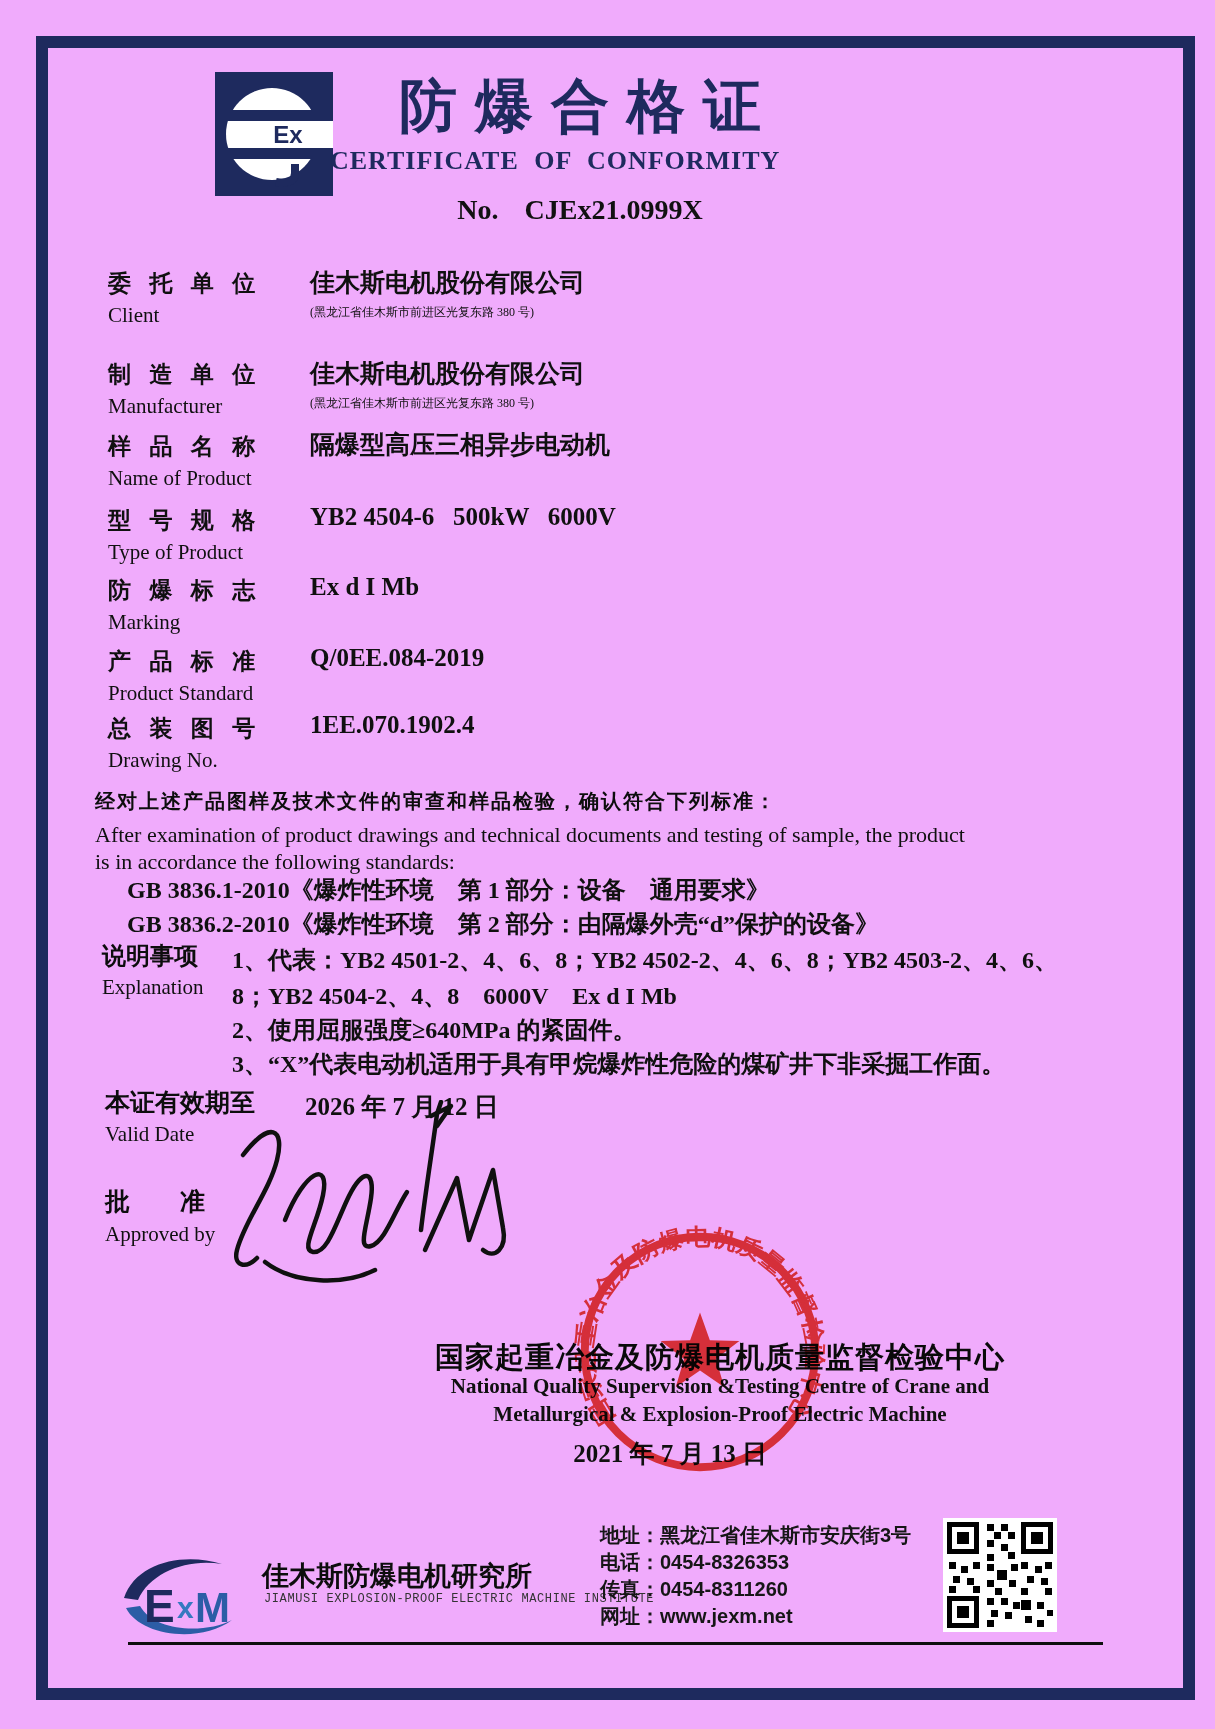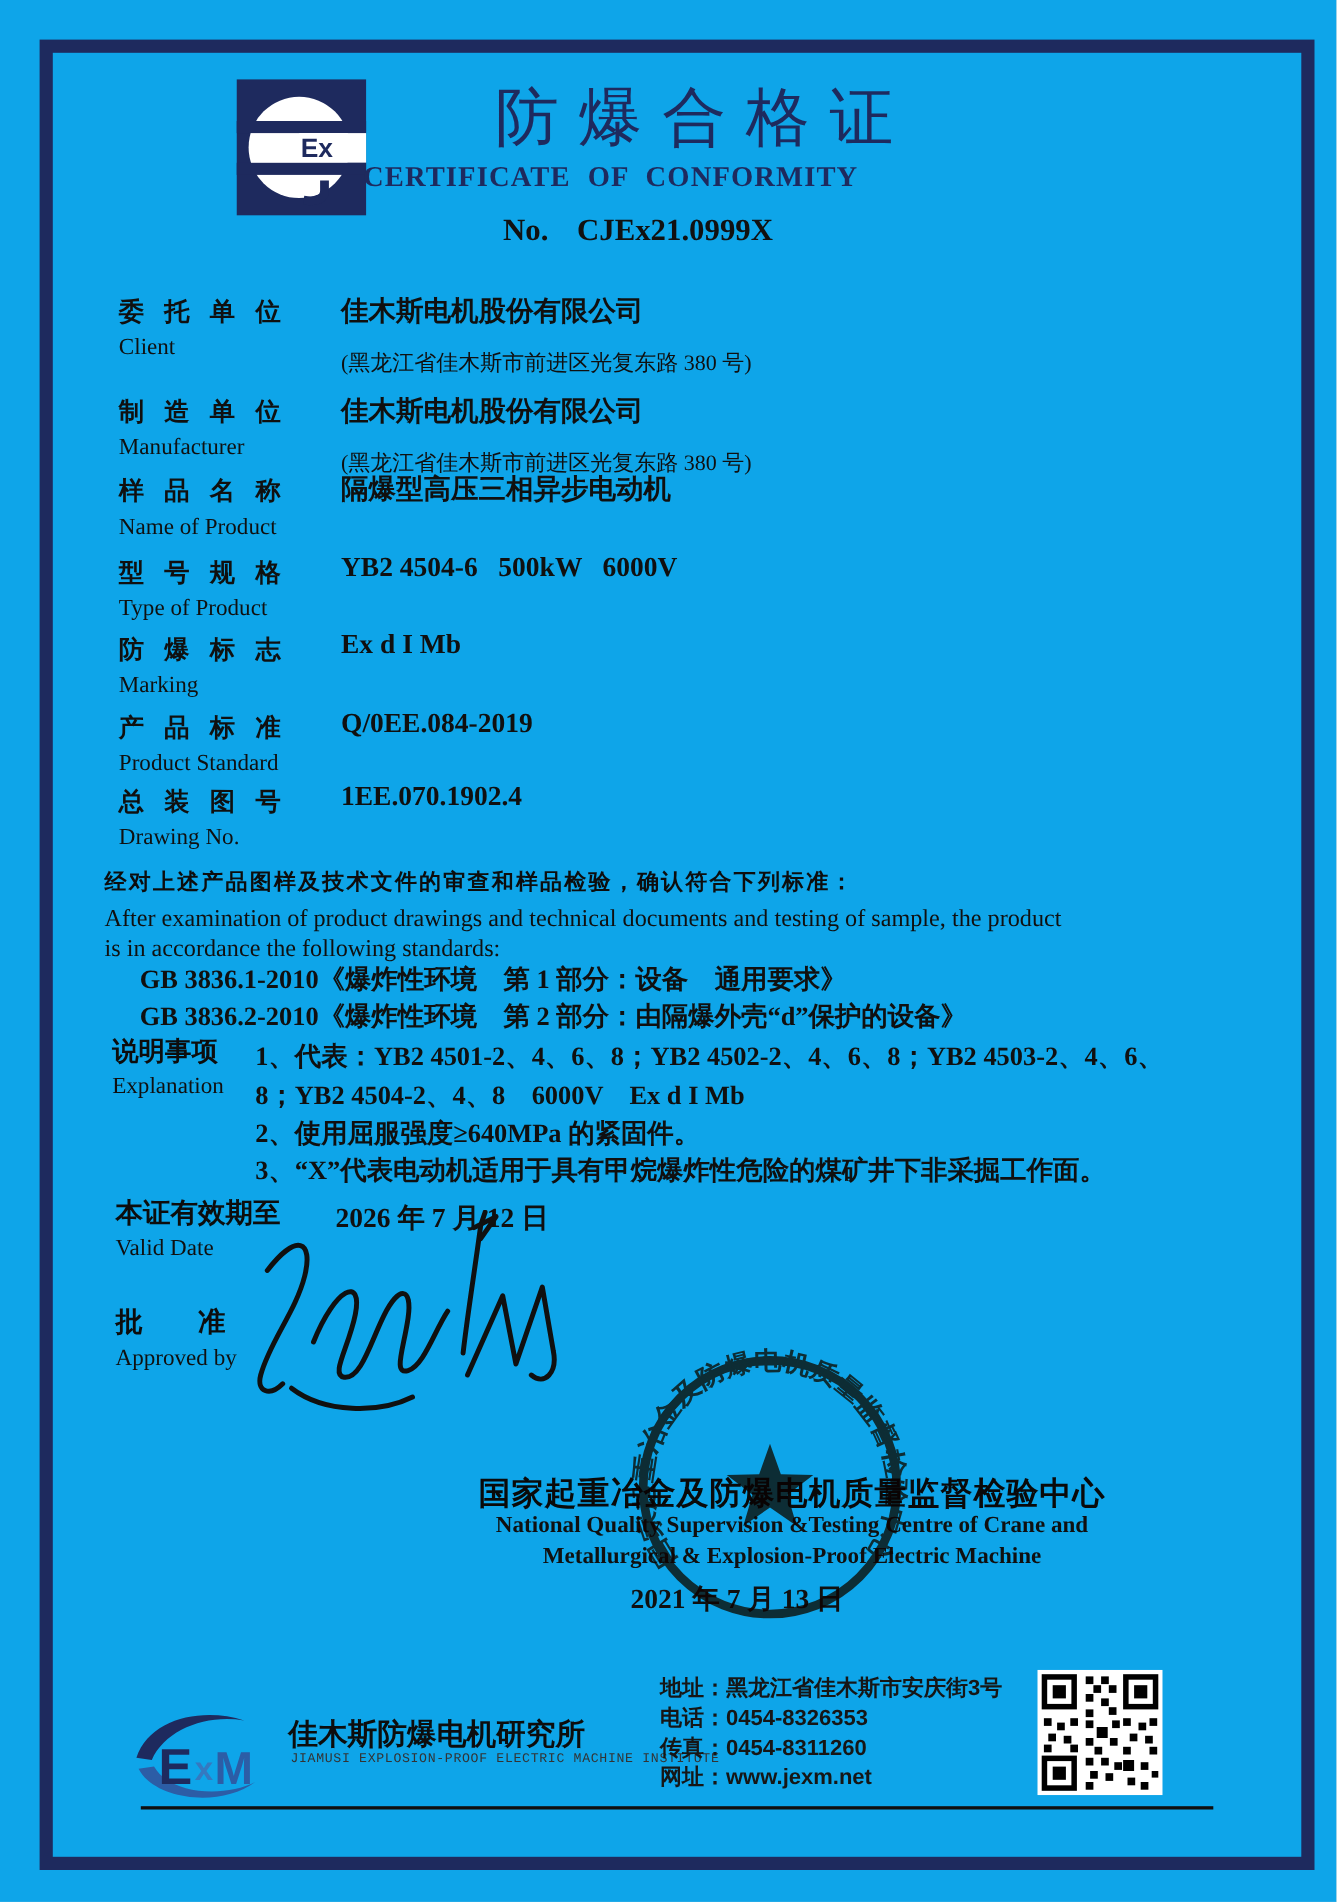--- a/index.html
+++ b/index.html
@@ -5,36 +5,36 @@
   :root{
     --navy:#1e2a5e;
     --red:#df2b1e;
     --ink:#141414;
   }
   html,body{margin:0;padding:0;background:#e8e8e4;}
   .page{
     position:relative;
     width:1215px;height:1729px;
     margin:0 auto;
-    background:#0ea5e9;
+    background:#f0abfc;
     overflow:hidden;
     font-family:"Liberation Serif", serif;
     color:var(--ink);
   }
   .frame{
     position:absolute;left:36px;top:36px;right:20px;bottom:29px;
     border:12px solid var(--navy);
   }
   
   .hlogo{position:absolute;left:215px;top:72px;}
   .title-cn{
     position:absolute;left:330px;top:68px;width:500px;
-    text-align:right;
+    text-align:center;
     font-family:"Liberation Serif", serif;
-    font-size:58px;font-weight:normal;color:var(--navy);
+    font-size:58px;font-weight:bold;color:var(--navy);
     letter-spacing:18px;text-indent:18px;
   }
   .title-en{
     position:absolute;left:330px;top:146px;width:500px;
     font-family:"Liberation Serif", serif;
     font-size:26px;font-weight:bold;color:var(--navy);
     letter-spacing:1px;word-spacing:8px;
   }
   .certno{
     position:absolute;left:330px;top:194px;width:500px;text-align:center;
@@ -51,21 +51,21 @@
   .flabel-en{
     position:absolute;left:108px;
     font-size:21px;color:#101010;white-space:pre;
   }
   .fvalue-main{
     position:absolute;left:310px;
     font-size:25px;font-weight:600;white-space:pre;color:#101010;
   }
   .fvalue-sub{
     position:absolute;left:310px;
-    font-size:20px;white-space:pre;color:#101010;margin-top:12px;
+    font-size:12px;white-space:pre;color:#101010;
   }
   
   .stmt-cn{
     position:absolute;left:95px;top:788px;
     font-family:"Liberation Sans", sans-serif;
     font-size:20px;font-weight:bold;letter-spacing:2px;color:#0d0d0d;white-space:pre;
   }
   .stmt-en{position:absolute;left:95px;font-size:22px;white-space:pre;color:#101010;}
   .std-line{position:absolute;left:127px;font-size:24px;font-weight:600;white-space:pre;color:#101010;}
   

